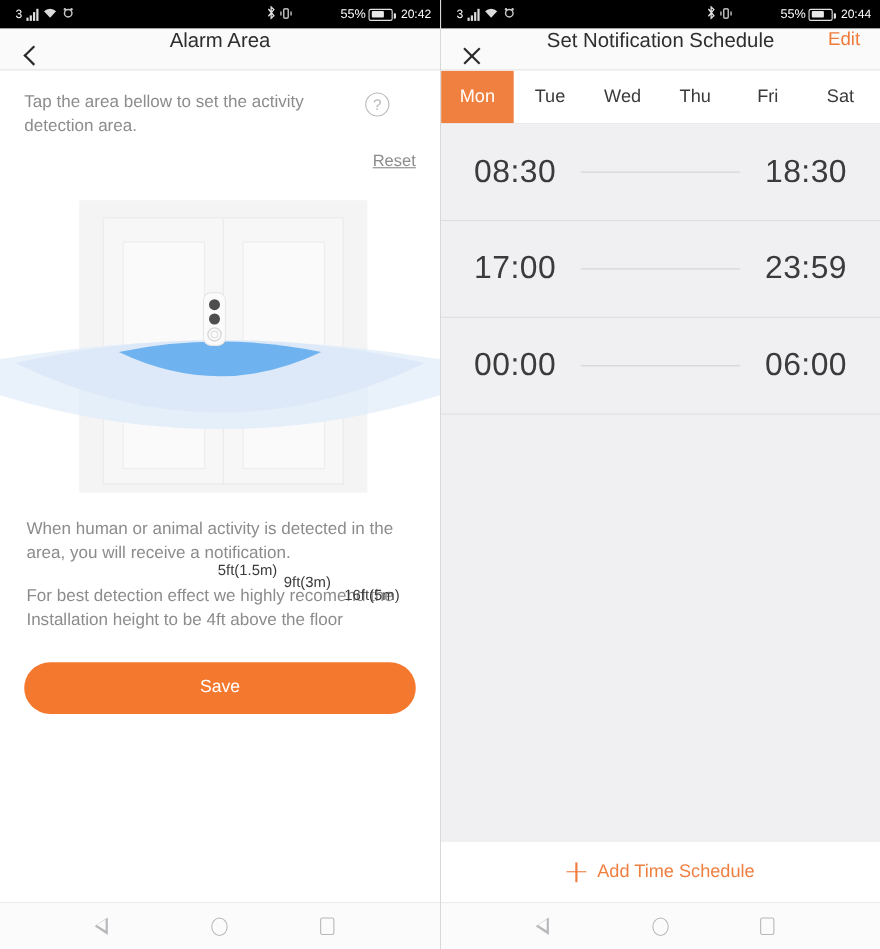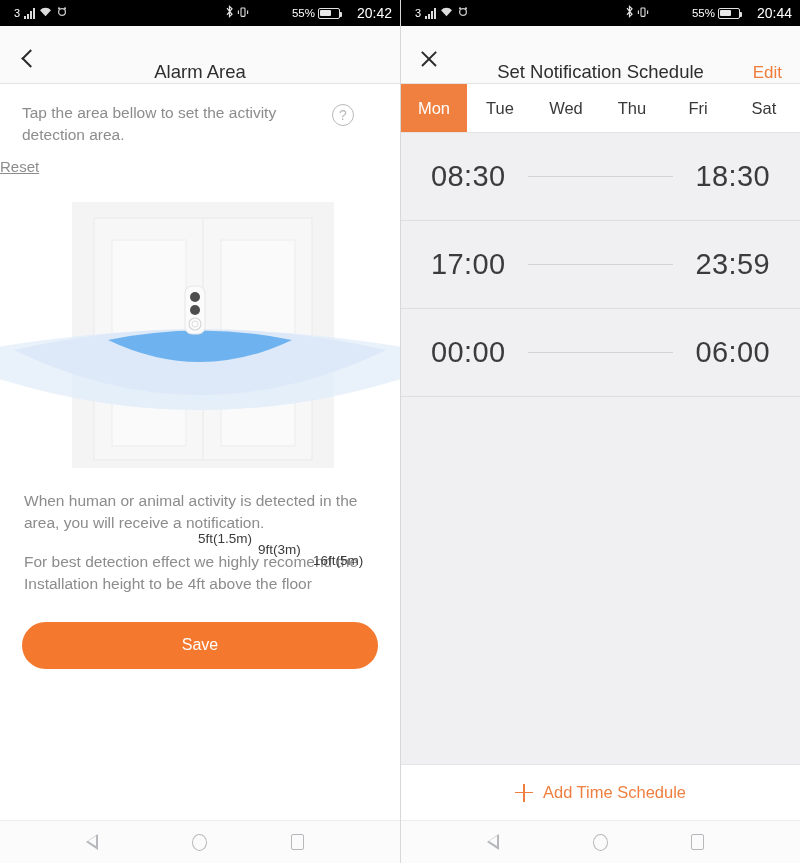--- a/index.html
+++ b/index.html
@@ -27,26 +27,26 @@
   .bars i:nth-child(1){height:3px}.bars i:nth-child(2){height:5px}
   .bars i:nth-child(3){height:8px}.bars i:nth-child(4){height:11px}
   .ic { display: inline-block; line-height: 1; }
   .batt {
     width: 22px; height: 11px; border: 1.4px solid #e2e2e2; border-radius: 2px;
     position: relative; display: inline-block;
   }
   .batt::after { content:""; position:absolute; right:-3.5px; top:3px; width:2px; height:5px; background:#e2e2e2; border-radius:0 1px 1px 0; }
   .batt span { position:absolute; left:1.4px; top:1.4px; bottom:1.4px; width:55%; background:#e8e8e8; border-radius:1px; display:block; }
   .pct { font-size: 11.5px; padding-left: 40px; }
-  .clock { font-size: 14px; margin-left: 14px; }
+  .clock { font-size: 11px; margin-left: 4px; }
 
   
   .appbar {
-    height: 58px; background: #fafafa; border-bottom: 1px solid #e4e4e4;
-    display: flex; align-items: flex-end; position: relative; flex: none;
+    height: 38px; background: #fafafa; border-bottom: 1px solid #e4e4e4;
+    display: flex; align-items: flex-start; position: relative; flex: none;
   }
   .appbar .nav-btn {
     width: 56px; height: 49px; display: flex; align-items: center; justify-content: center;
     cursor: pointer;
   }
   .appbar .title {
     position: absolute; left: 0; right: 0; text-align: center;
     font-size: 18.5px; color: #2e2e2e; pointer-events: none;
   }
   .appbar .action {
@@ -61,21 +61,21 @@
   .xmark::after  { transform: rotate(-45deg); }
 
   
   .hint-row { display: flex; padding: 18px 18px 0 22px; }
   .hint-text { font-size: 15.5px; line-height: 1.42; color: #8c8c8c; flex: 1; max-width: 310px; }
   .help-ico {
     width: 22px; height: 22px; border: 1.4px solid #b9b9b9; border-radius: 50%;
     color: #b9b9b9; font-size: 14px; display: flex; align-items: center; justify-content: center;
     margin-top: 2px; cursor: pointer; flex: none;
   }
-  .reset-row { padding: 12px 22px 0 0; }
+  .reset-row { text-align: right; padding: 12px 22px 0 0; }
   .reset-link { font-size: 15px; color: #8c8c8c; text-decoration: underline; cursor: pointer; }
 
   .door-wrap { position: relative; height: 278px; margin-top: 14px; }
   .door-svg { position: absolute; left: 0; top: 0; }
   .zone-label {
     position: absolute; font-size: 13.5px; color: #3b3b3b; white-space: nowrap;
   }
   .zl-1 { left: 198px; top: 341px; }
   .zl-2 { left: 258px; top: 352px; }
   .zl-3 { left: 313px; top: 363px; }

